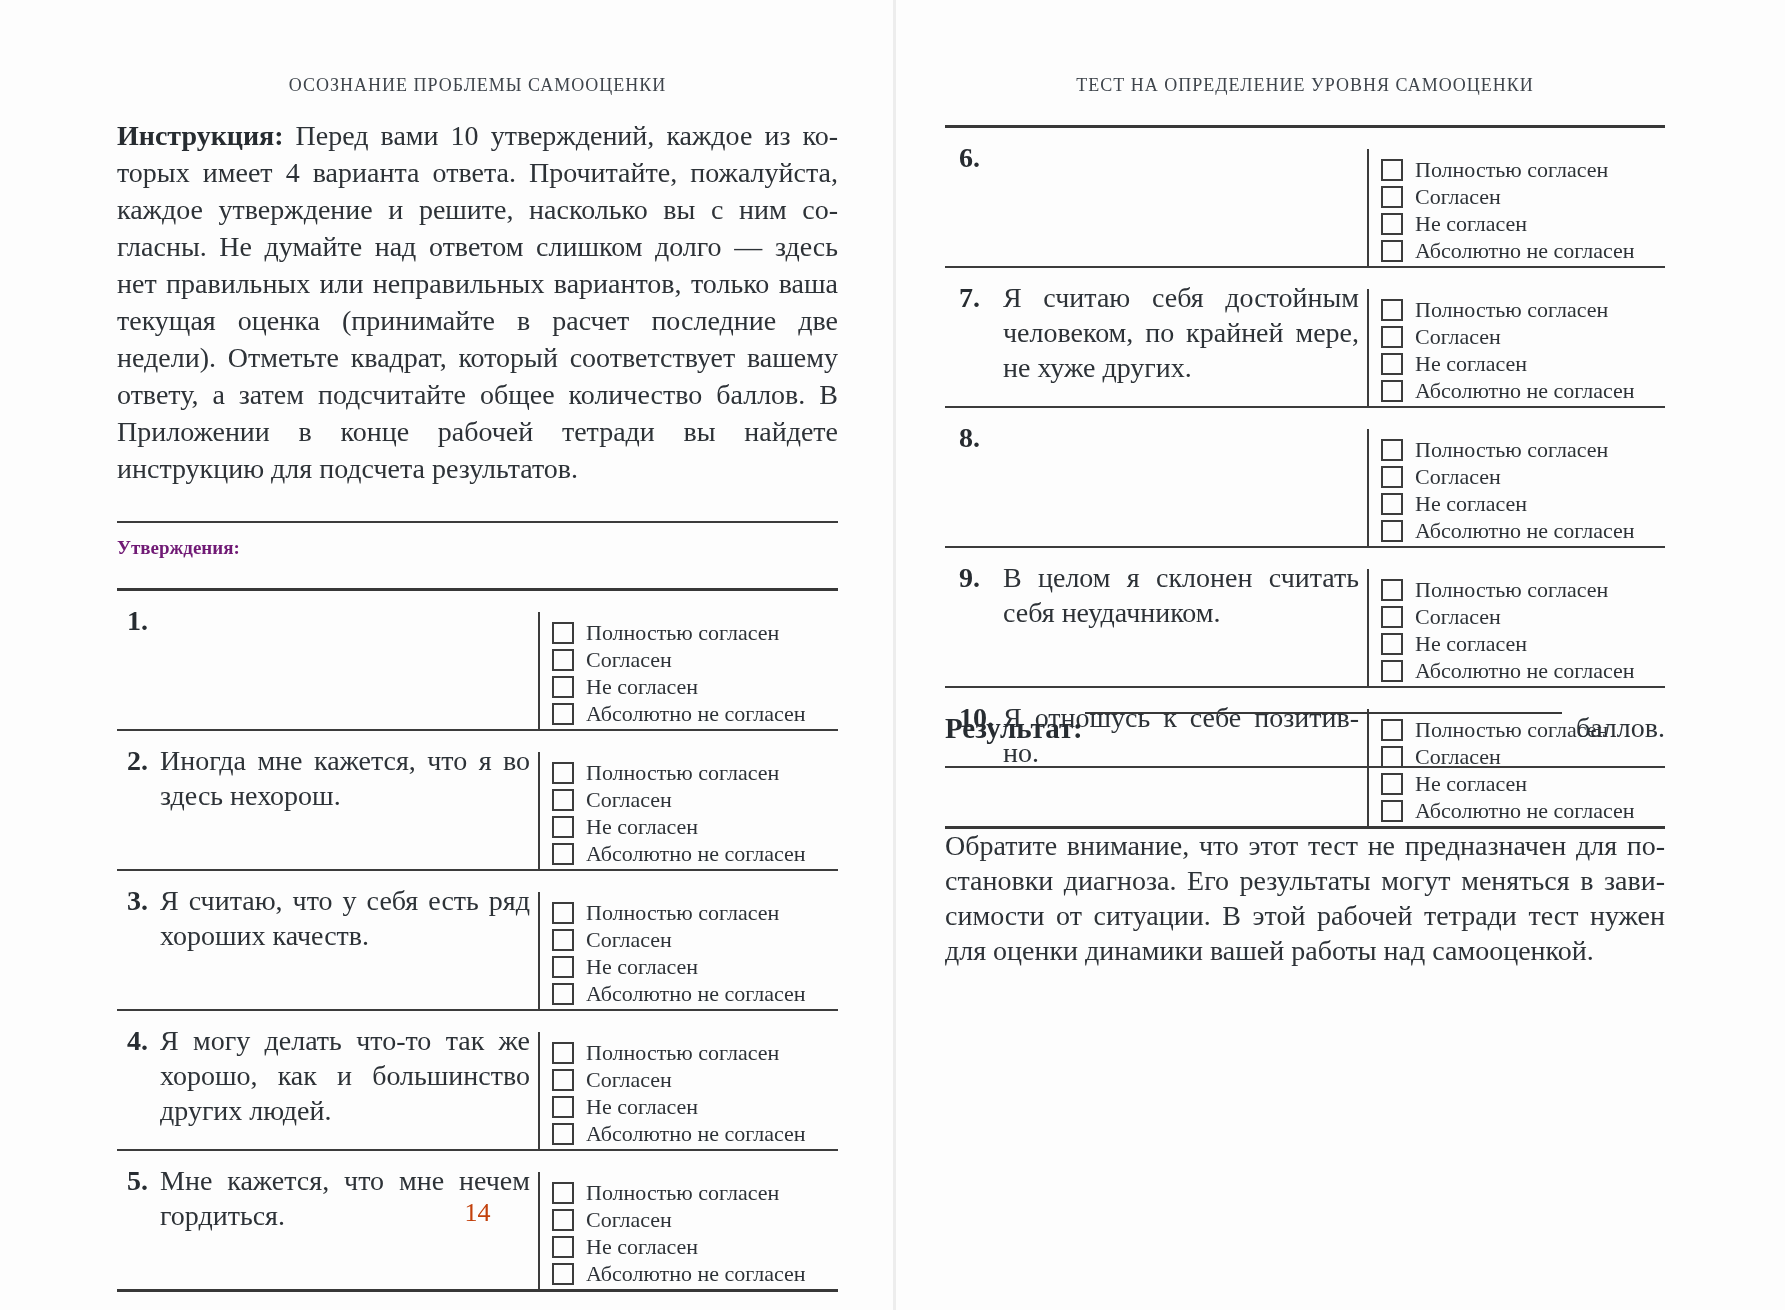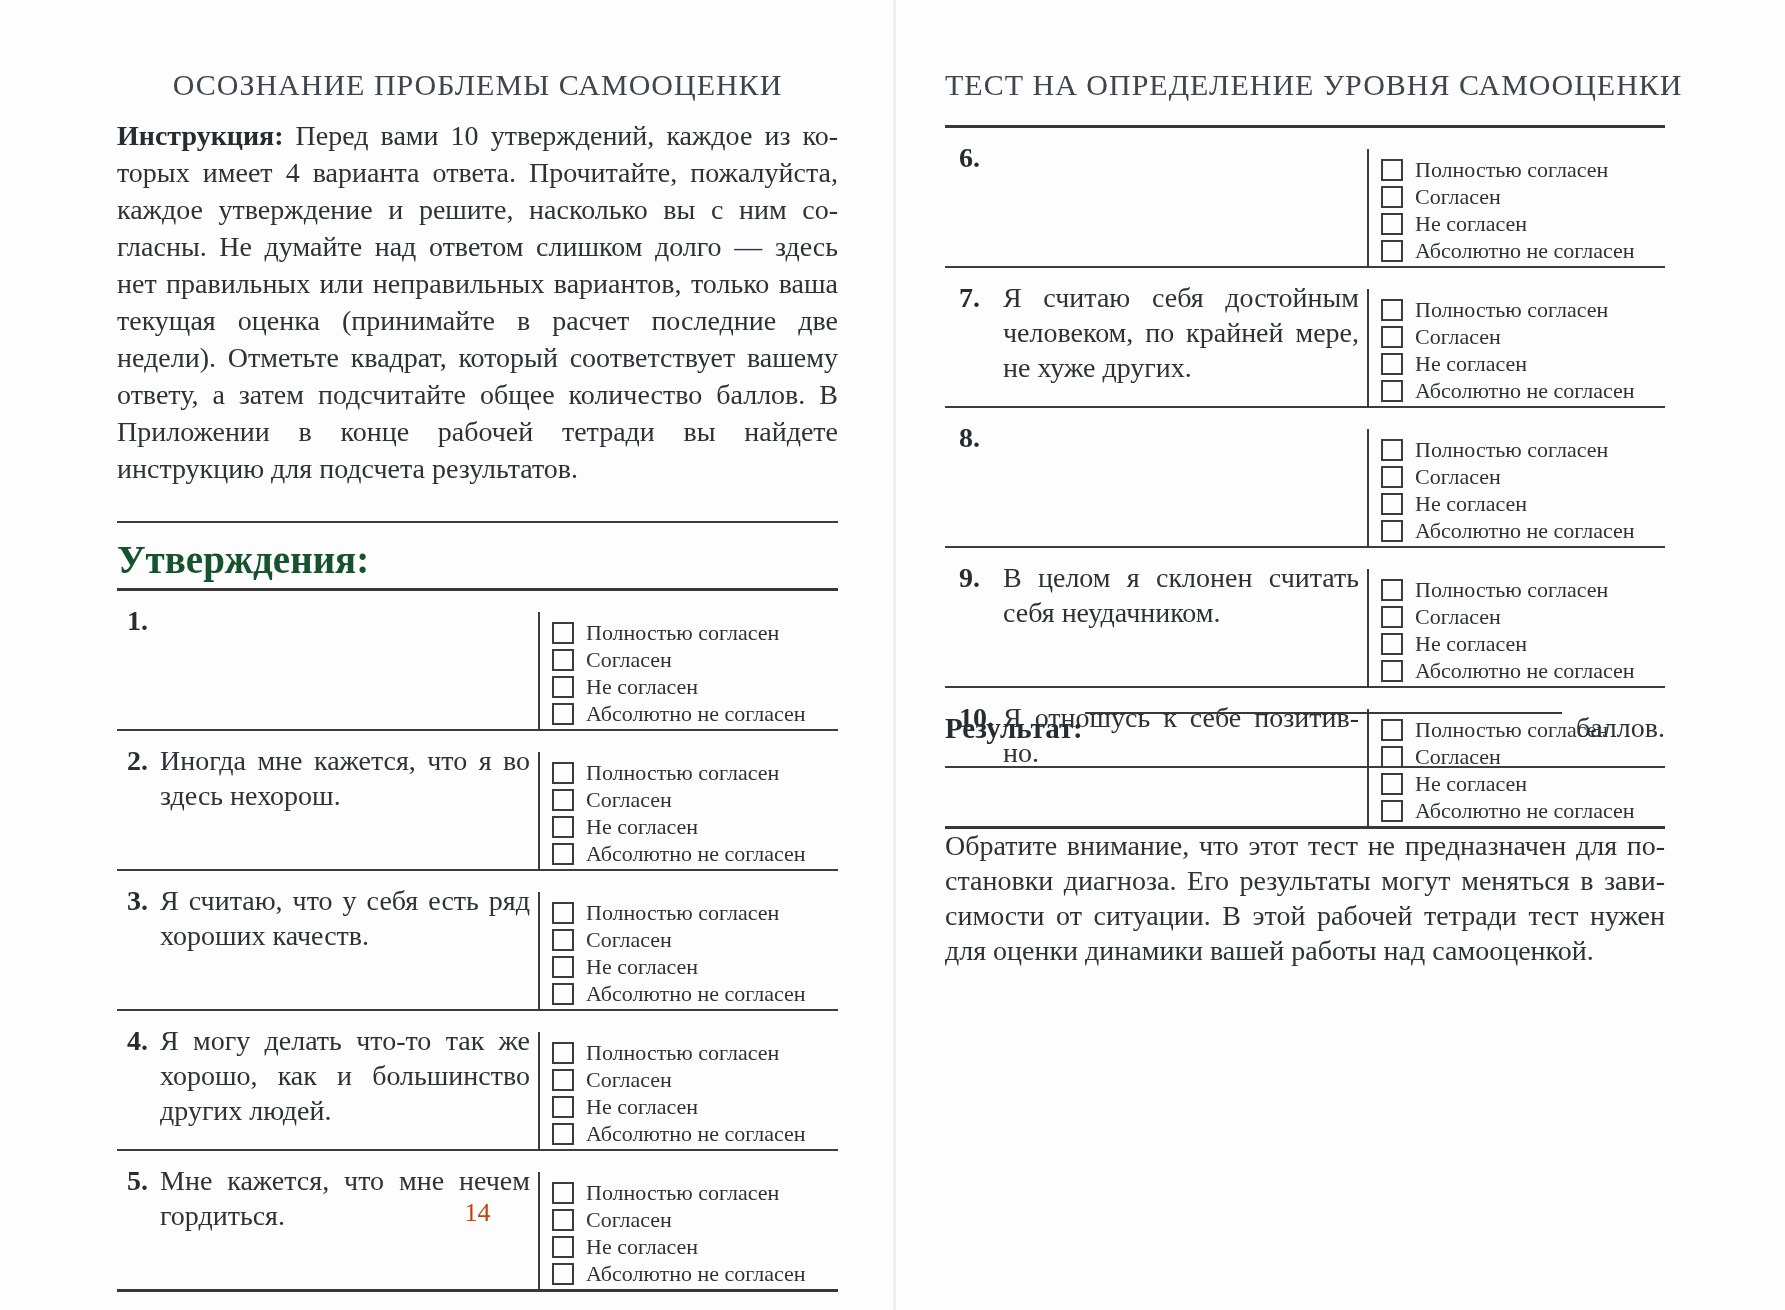--- a/index.html
+++ b/index.html
@@ -4,36 +4,36 @@
 <style>
   html,body{margin:0;padding:0;background:#ffffff;}
   .spread{
     position:relative;width:1785px;height:1310px;background:#fdfdfd;
     font-family:"Liberation Serif","DejaVu Serif",serif;color:#2d3237;
     overflow:hidden;
   }
   .spine{position:absolute;left:893px;top:0;width:3px;height:1310px;background:#ededed;}
 
   
-  .running-head{position:absolute;top:72px;font-size:30px;letter-spacing:1px;
+  .running-head{position:absolute;top:72px;font-size:18px;letter-spacing:1px;
     color:#3f454c;text-align:center;line-height:26px;white-space:nowrap;}
   .rh-left{left:117px;width:721px;}
   .rh-right{left:945px;width:720px;}
 
   
   .para{position:absolute;font-size:28px;line-height:37px;text-align:justify;hyphens:manual;}
   .lp-para{left:117px;top:117px;width:721px;}
   .rp-note{left:945px;top:828px;width:720px;line-height:35px;}
   .para b{color:#272c31;}
 
   .rule{position:absolute;height:0;border-top:2px solid #3c3c3c;}
   .lp-rule{left:117px;top:521px;width:721px;}
   .rp-rule{left:945px;top:766px;width:720px;}
 
-  .statements-heading{position:absolute;left:117px;top:537px;font-size:39px;font-weight:bold;color:#14532d;}
+  .statements-heading{position:absolute;left:117px;top:537px;font-size:19px;font-weight:bold;color:#701a75;}
 
   
   .qtable{position:absolute;border-top:3px solid #383838;border-bottom:3px solid #383838;box-sizing:border-box;}
   .lp-table{left:117px;top:588px;width:721px;}
   .rp-table{left:945px;top:125px;width:720px;}
   .qrow{display:flex;min-height:115px;border-top:2px solid #3c3c3c;box-sizing:border-box;}
   .qrow:first-child{border-top:none;}
   .cell-st{flex:none;box-sizing:border-box;display:flex;align-items:flex-start;
     padding:12px 8px 8px 10px;font-size:28px;line-height:35px;}
   .lp-table .cell-st{width:421px;}

